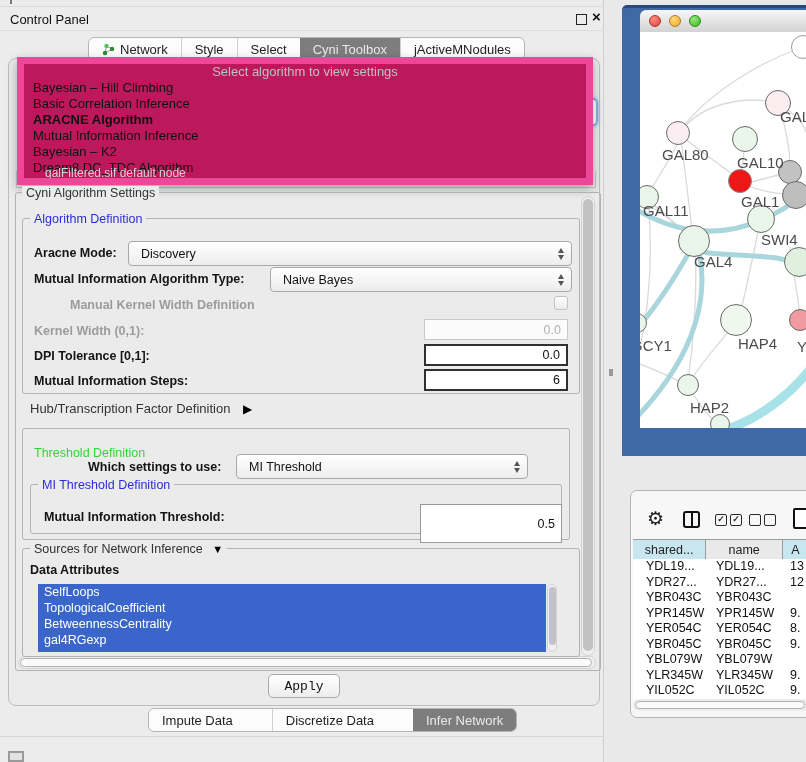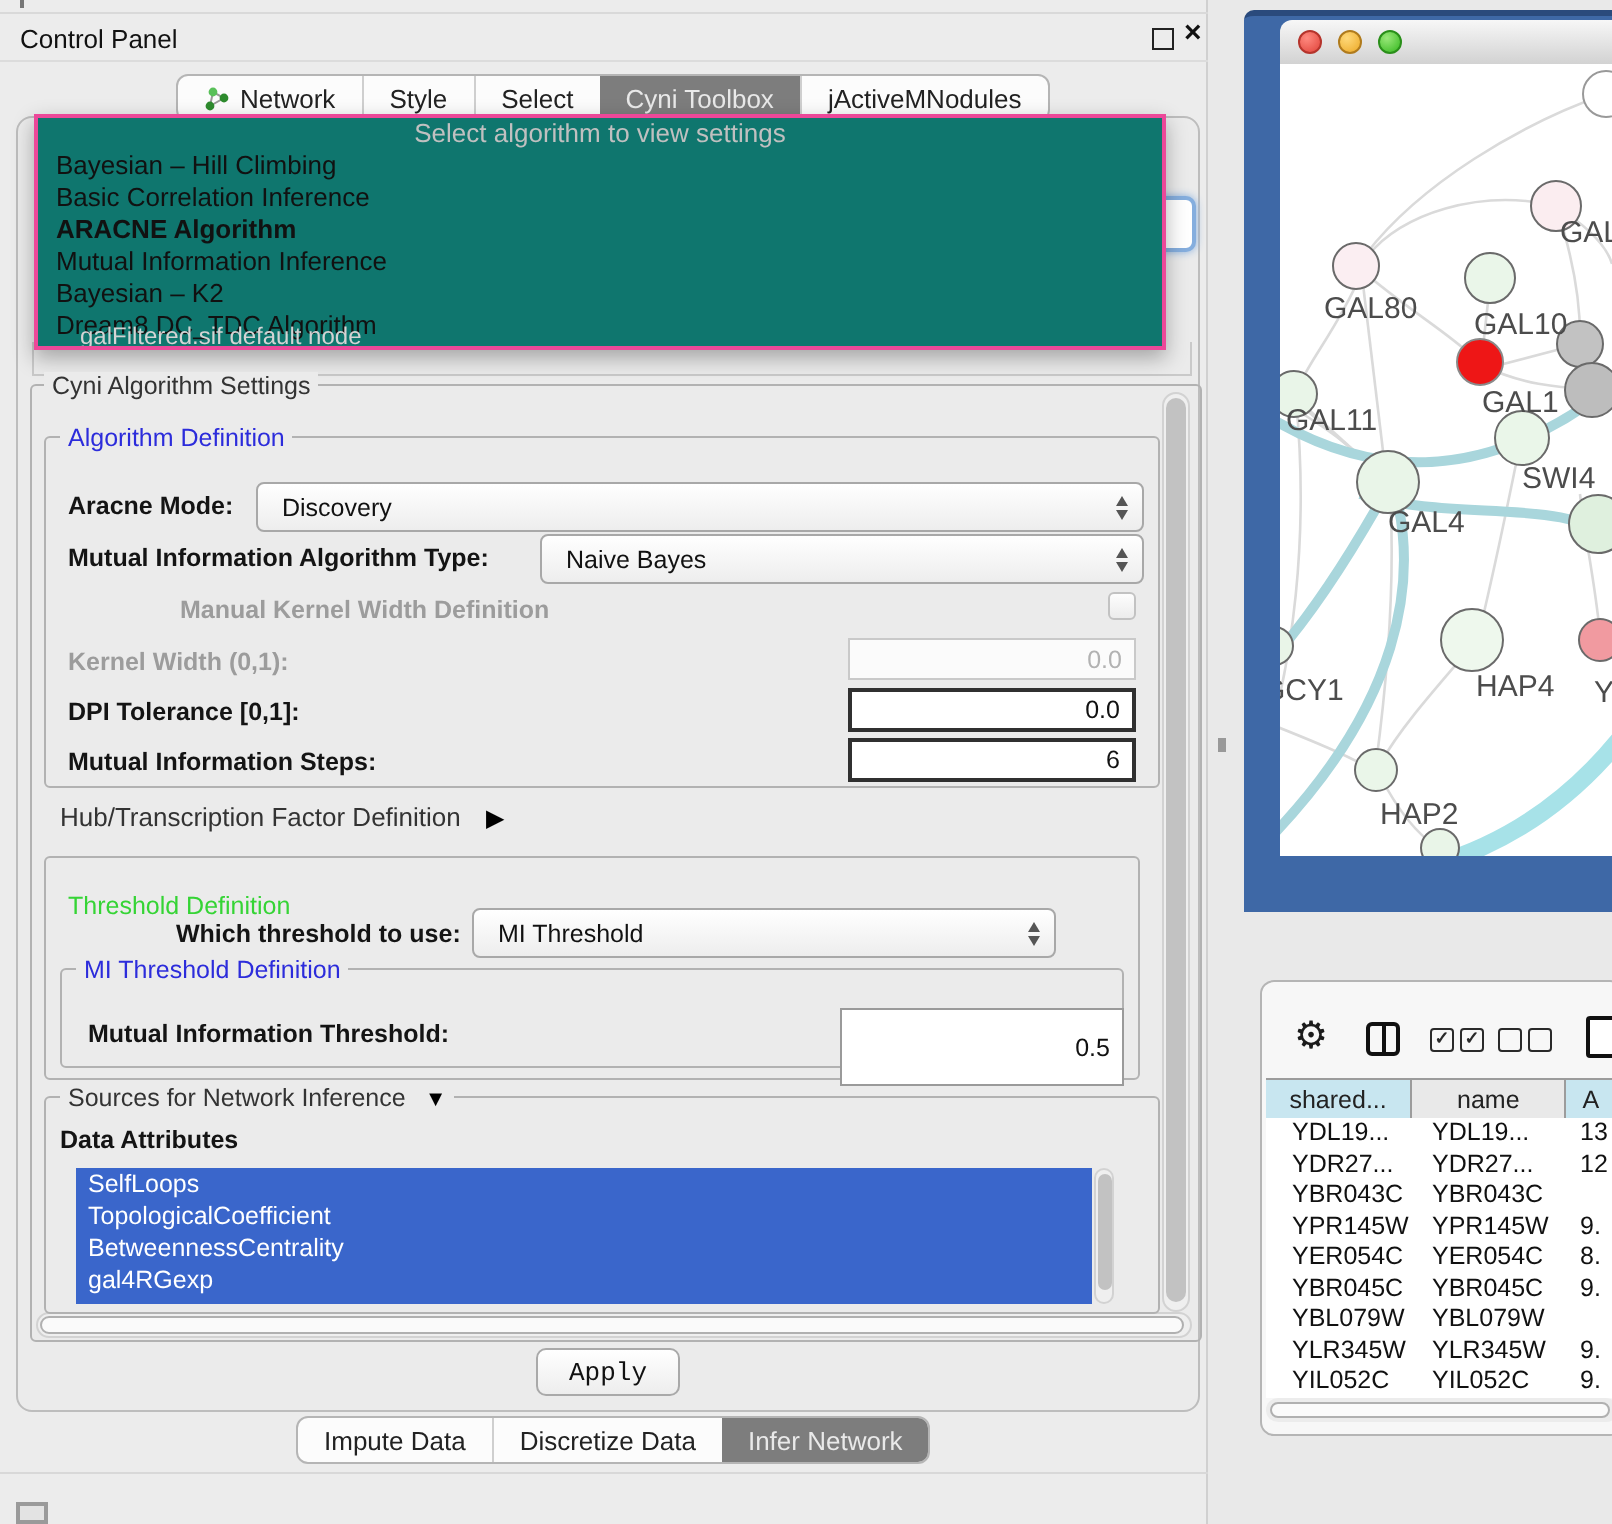--- a/index.html
+++ b/index.html
@@ -10,21 +10,21 @@
   .titlebar-text{font-size:13px;color:#111;}
   .win-float{width:9px;height:9px;border:1.5px solid #222;}
   .win-close{font-size:15px;font-weight:bold;color:#111;line-height:14px;}
   .tabbar{display:flex;align-items:stretch;background:#fcfcfc;border:1px solid #b5b5b5;
           border-radius:6px;overflow:hidden;height:22px;font-size:13px;}
   .tabseg{display:flex;align-items:center;gap:5px;padding:0 13px;color:#222;border-left:1px solid #cfcfcf;}
   .tabseg:first-child{border-left:none;}
   .tabseg.sel{background:#7d7d7d;color:#e9e9e9;border-left:none;}
   .content-panel{background:#ebebeb;border:1px solid #bdbdbd;border-radius:8px;}
   
-  .popup{background:#0f766e;border:2px solid #ec4899;box-shadow:0 4px 10px rgba(0,0,0,0.30);overflow:hidden;}
+  .popup{background:#be185d;border:7px solid #ec4899;box-shadow:0 4px 10px rgba(0,0,0,0.30);overflow:hidden;}
   .popup-head{height:16px;line-height:16px;text-align:center;color:#c0c0c0;font-size:13px;}
   .popup-item{height:16px;line-height:16px;padding-left:9px;font-size:13px;color:#111;}
   .popup-item.bold{font-weight:bold;}
   .ghost{color:#d4d4d4;font-size:12px;}
   
   .group{border:1px solid #b2b2b2;border-radius:3px;}
   .gtitle{position:absolute;font-size:12.5px;background:#ebebeb;padding:0 4px;white-space:nowrap;}
   .t-blue{color:#2c2cdb;}
   .t-green{color:#35d435;}
   .t-dark{color:#333;}
@@ -153,41 +153,41 @@
 
   <div class="abs lbl" style="left:34px;top:272px;">Mutual Information Algorithm Type:</div>
   <div class="abs combo" style="left:270px;top:267px;width:300px;height:23px;">
     <span class="val">Naive Bayes</span>
     <span class="stepper">
         <span class="tri-up"></span>
         <span class="tri-dn"></span>
       </span>
   </div>
 
-  <div class="abs lbl lbl-dis" style="left:50px;top:298px;padding-left:40px;">Manual Kernel Width Definition</div>
+  <div class="abs lbl lbl-dis" style="left:30px;top:298px;padding-left:40px;">Manual Kernel Width Definition</div>
   <div class="abs checkbox" style="left:554px;top:296px;"></div>
 
   <div class="abs lbl lbl-dis" style="left:34px;top:324px;">Kernel Width (0,1):</div>
   <div class="abs field dis" style="left:424px;top:319px;width:144px;height:21px;">0.0</div>
 
   <div class="abs lbl" style="left:34px;top:349px;">DPI Tolerance [0,1]:</div>
   <div class="abs field focus" style="left:424px;top:344px;width:144px;height:22px;">0.0</div>
 
   <div class="abs lbl" style="left:34px;top:374px;">Mutual Information Steps:</div>
   <div class="abs field focus" style="left:424px;top:369px;width:144px;height:22px;">6</div>
 
   <div class="abs plain" style="left:30px;top:401px;">
     <span>Hub/Transcription Factor Definition</span>
     <span style="margin-left:9px;color:#000;font-size:12px;">▶</span>
   </div>
 
   <div class="abs group" style="left:22px;top:428px;width:546px;height:110px;"></div>
   <div class="gtitle t-green" style="left:30px;top:422px;margin-top:24px;">Threshold Definition</div>
 
-  <div class="abs lbl" style="left:88px;top:460px;">Which threshold to use:</div>
+  <div class="abs lbl" style="left:88px;top:460px;">Which settings to use:</div>
   <div class="abs combo" style="left:236px;top:454px;width:290px;height:23px;">
     <span class="val">MI Threshold</span>
     <span class="stepper">
         <span class="tri-up"></span>
         <span class="tri-dn"></span>
       </span>
   </div>
 
   <div class="abs group" style="left:30px;top:484px;width:530px;height:48px;"></div>
   <div class="gtitle t-blue" style="left:38px;top:478px;">MI Threshold Definition</div>
@@ -209,21 +209,21 @@
     <div class="attr-item"></div>
   </div>
   <div class="abs sb-track" style="left:547px;top:584px;width:10px;height:68px;"></div>
   <div class="abs sb-thumb" style="left:548.5px;top:587px;width:7px;height:58px;"></div>
 
   <div class="abs btn" style="left:268px;top:674px;width:70px;height:22px;">
     <span>Apply</span>
   </div>
 
   <div class="abs" style="left:0;top:736px;width:604px;height:1px;background:#d8d8d8;"></div>
-  <div class="abs tabbar" style="left:148px;top:708px;height:22px;">
+  <div class="abs tabbar" style="left:148px;top:708px;height:22px;gap:26px;">
     <div class="tabseg">
         <span>Impute Data</span>
       </div>
     <div class="tabseg">
         <span>Discretize Data</span>
       </div>
     <div class="tabseg sel">
         <span>Infer Network</span>
       </div>
   </div>

